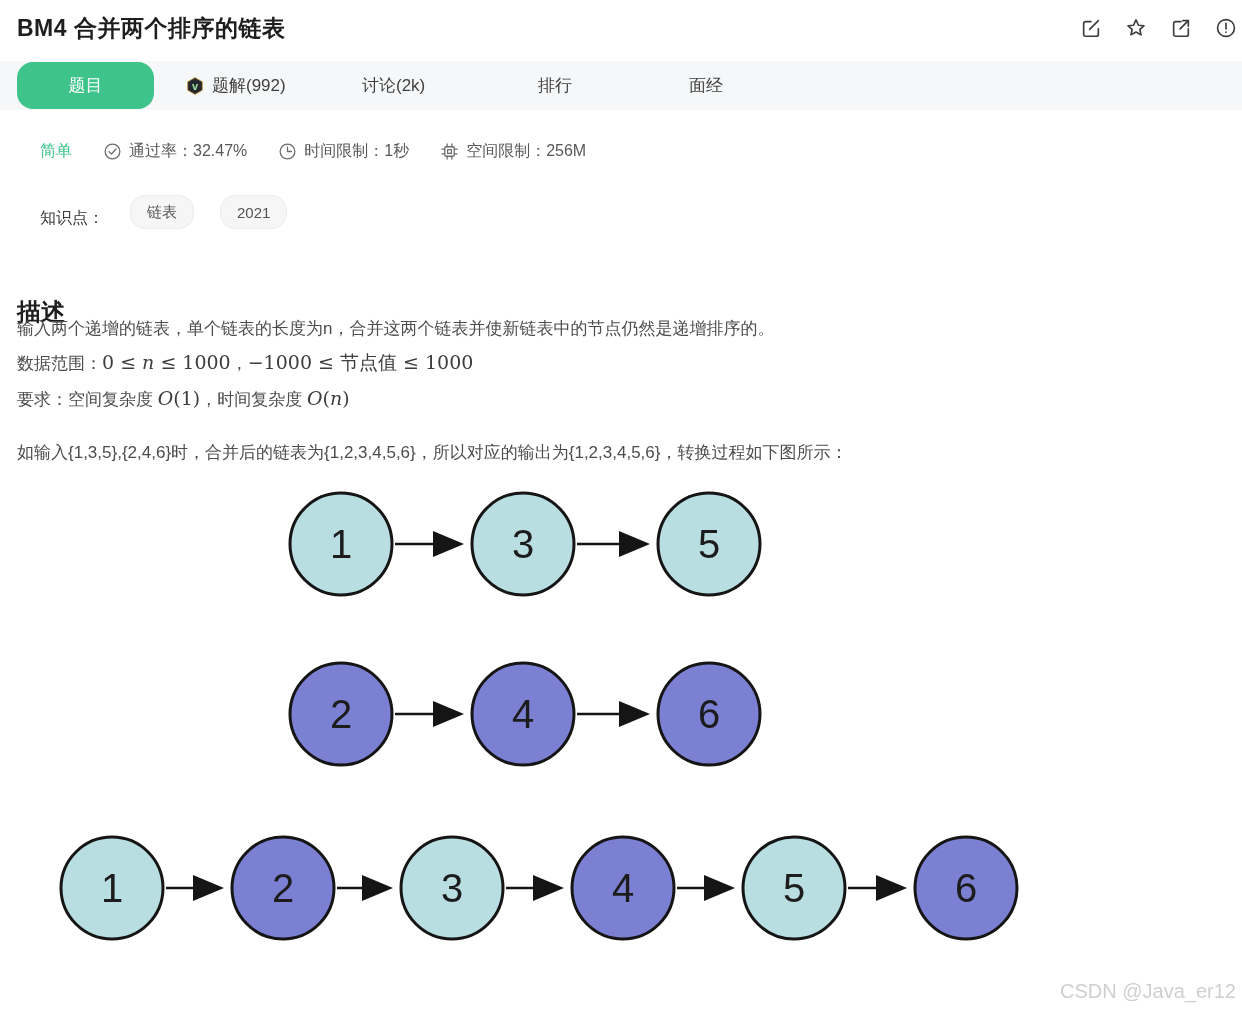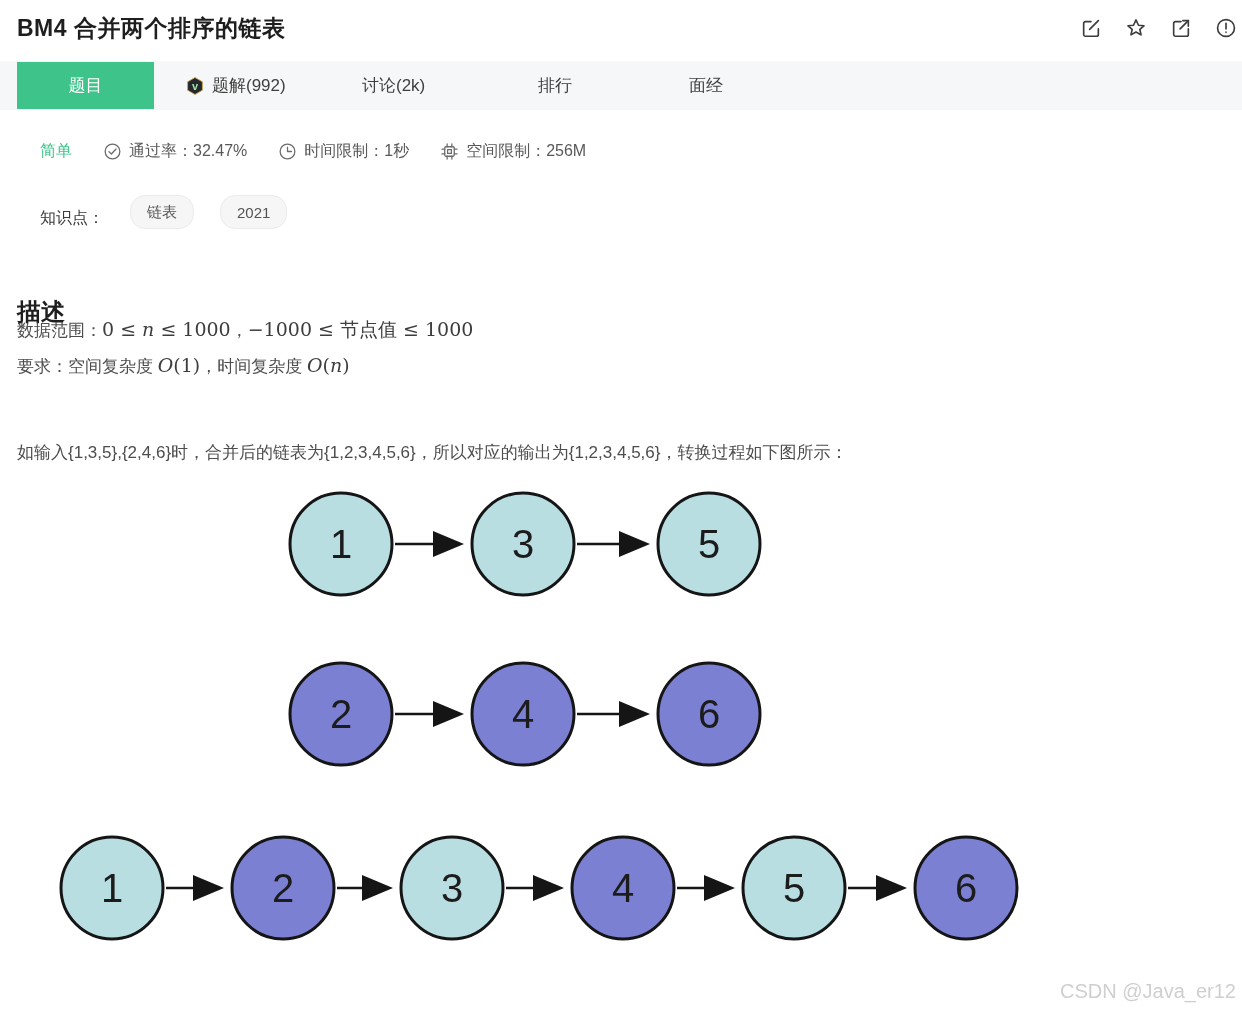--- a/index.html
+++ b/index.html
@@ -13,21 +13,21 @@
   .header-actions { position:absolute; right:4px; top:16px; display:flex; gap:21px; align-items:center; }
   .icon-btn { width:24px; height:24px; display:flex; align-items:center; justify-content:center;
               cursor:pointer; background:none; border:none; }
   .icon-btn svg { stroke:#3c3c3c; fill:none; stroke-width:1.8; stroke-linecap:round; stroke-linejoin:round; }
 
   
   .tabbar { position:absolute; top:61px; left:0; width:1242px; height:49px; background:#f6f7f8; }
   .tab { position:absolute; top:0; height:100%; display:flex; align-items:center; gap:7px;
          font-size:17px; color:#3f3f3f; cursor:pointer; }
   .tab-active { top:1px; height:47px; left:17px; width:137px; background:#3ec48b; color:#ffffff;
-                border-radius:0; justify-content:center; }
+                border-radius:16px; justify-content:center; }
   .tab-solutions { left:185px; }
   .tab-discuss   { left:362px; }
   .tab-rank      { left:538px; }
   .tab-interview { left:689px; }
   .v-badge { width:20px; height:20px; display:inline-flex; }
 
   
   .meta { position:absolute; top:137px; left:40px; height:28px; display:flex; align-items:center; gap:31px; }
   .difficulty { color:#3ec48b; font-size:16px; }
   .meta-item { display:flex; align-items:center; gap:7px; font-size:16px; color:#595959; }
@@ -140,20 +140,21 @@
 
 <div class="tags">
   <span class="tags-label">知识点：</span>
   <span class="tag-pill">链表</span>
   <span class="tag-pill">2021</span>
 </div>
 
 <div class="desc-heading">描述</div>
 
 <div class="desc-body">
+  <div class="desc-line">输入两个递增的链表，单个链表的长度为n，合并这两个链表并使新链表中的节点仍然是递增排序的。</div>
   <div class="desc-line" style="line-height:35px;">
     <span>数据范围：</span><span class="math">0 ≤ </span><span class="math-it">n</span><span class="math"> ≤ 1000</span><span>，</span><span class="math">−1000 ≤ 节点值 ≤ 1000</span>
   </div>
   <div class="desc-line" style="line-height:35px;">
     <span>要求：空间复杂度 </span><span class="math-it">O</span><span class="math">(1)</span><span>，时间复杂度 </span><span class="math-it">O</span><span class="math">(</span><span class="math-it">n</span><span class="math">)</span>
   </div>
 </div>
 
 <div class="example-line">如输入{1,3,5},{2,4,6}时，合并后的链表为{1,2,3,4,5,6}，所以对应的输出为{1,2,3,4,5,6}，转换过程如下图所示：</div>
 

